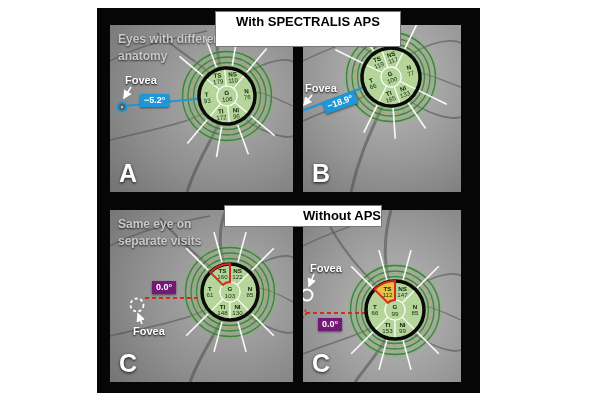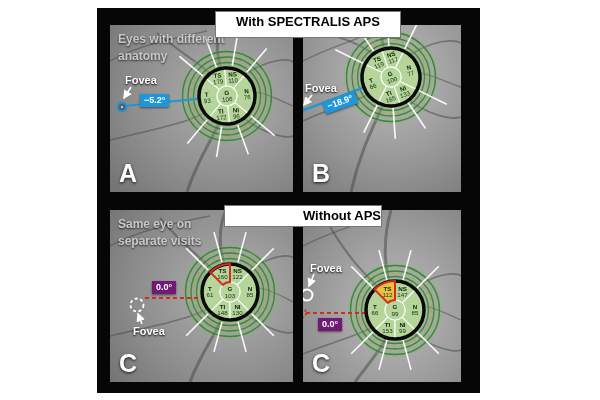--- a/index.html
+++ b/index.html
@@ -14,21 +14,21 @@
           text-shadow:0 1px 3px rgba(0,0,0,.85);}
   .fovea-label{position:absolute;font-size:11px;font-weight:bold;color:#ffffff;
                text-shadow:0 1px 2px #000;}
   .angle{position:absolute;font-size:9px;font-weight:bold;color:#ffffff;padding:1px 4px 2px 4px;
          white-space:nowrap;box-shadow:0 1px 2px rgba(0,0,0,.5);}
   .angle.blue{background:#1f96d8;}
   .angle.red{background:#701a75;}
   .angle.tilt{transform:rotate(-19deg);}
   .header{position:absolute;background:#ffffff;color:#000;font-weight:bold;font-size:13px;
           text-align:center;border:1px solid #777;box-sizing:border-box;}
-  .h1{left:118px;top:3px;width:186px;height:27px;line-height:20px;}
+  .h1{left:118px;top:3px;width:186px;height:36px;line-height:20px;}
   .h2{left:127px;top:197px;width:158px;height:22px;line-height:20px;text-align:right;}
 </style>
 </head>
 <body>
 
 <div class="page">
   <div class="figure">
 
     <div class="panel" style="left:13px;top:17px;width:183px;height:167px;">
       <svg id="fundus-0" width="183" height="167" viewBox="0 0 183 167">

